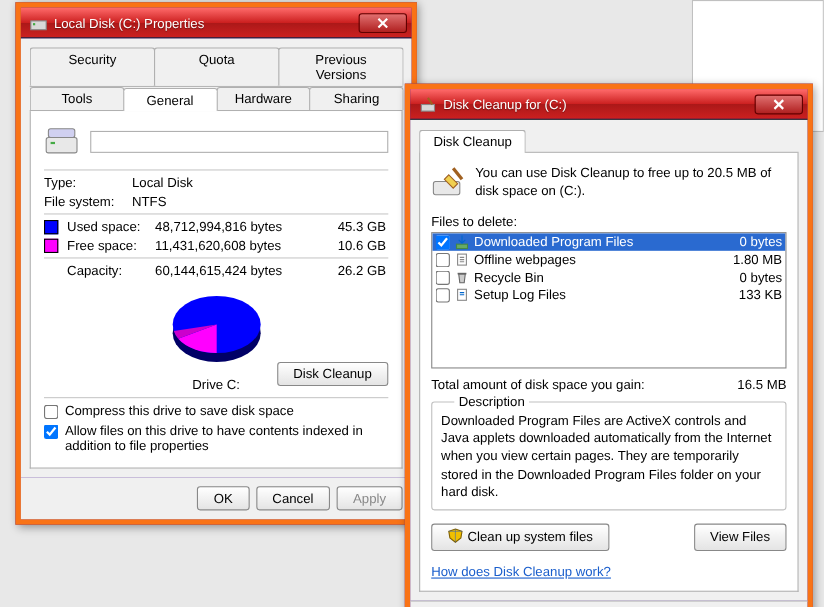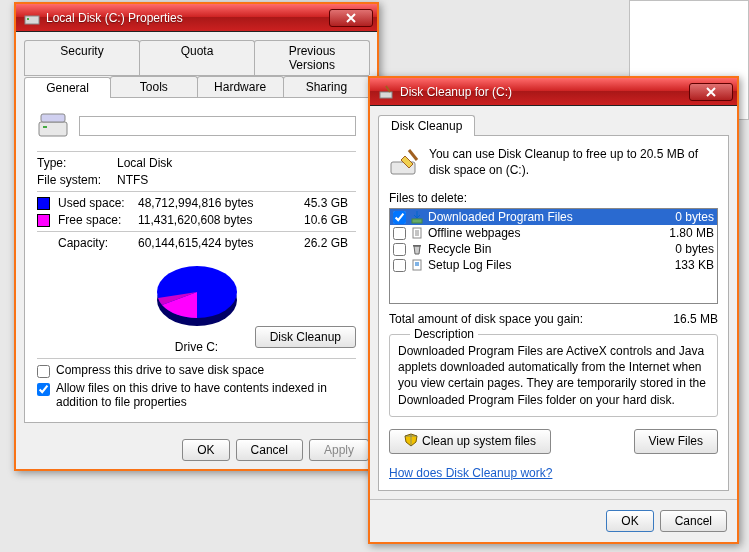--- a/index.html
+++ b/index.html
@@ -1,18 +1,18 @@
 <!DOCTYPE html>
 <html><head>
 <meta charset="utf-8">
 <style>
 * { box-sizing: border-box; margin: 0; padding: 0; font-family: "Segoe UI", Tahoma, sans-serif; font-size: 12px; }
 body { background: #e8e8e8; width: 749px; height: 552px; position: relative; overflow: hidden; }
 
-.window { position: absolute; background: #4c1d95; border: 2px solid #f97316; box-shadow: 2px 2px 8px rgba(0,0,0,0.4); }
+.window { position: absolute; background: #4c1d95; border: 5px solid #f97316; box-shadow: 2px 2px 8px rgba(0,0,0,0.4); }
 .titlebar { height: 28px; display: flex; align-items: center; padding: 0 4px 0 8px; color: #fff; background: linear-gradient(to bottom, #ff6b6b 0%, #cc2020 50%, #aa1818 50%, #cc2020 100%); border-bottom: 1px solid #222; }
 .titlebar .icon-slot { width: 16px; height: 16px; margin-right: 6px; display: flex; align-items: center; justify-content: center; }
 .titlebar .title { flex: 1; font-size: 12px; text-shadow: 0 1px 1px rgba(0,0,0,.4); }
 .titlebar .close { width: 44px; height: 18px; border-radius: 3px; background: linear-gradient(to bottom,#e07070,#b02020); border: 1px solid #600000; display:flex; align-items:center; justify-content:center; color:#fff; font-weight:bold; cursor:pointer; }
 .win-body { padding: 8px; background: #f0f0f0; }
 
 .tabs-row { display:flex; border-bottom:1px solid #b0b0b0; }
 .tab { padding:3px 10px; border:1px solid #b0b0b0; border-bottom:none; margin-right:-1px; background:#f0f0f0; cursor:pointer; border-radius:3px 3px 0 0; }
 .tab.active { background:#fff; position:relative; top:1px; }
 .tabs-row.upper .tab { flex: 1; text-align: center; }
@@ -50,21 +50,21 @@
 #props { left:14px; top:2px; width:365px; }
 
 .dc-tabs { display:flex; border-bottom:1px solid #b0b0b0; }
 .dc-tab { padding:3px 12px; border:1px solid #b0b0b0; border-bottom:none; background:#fff; border-radius:3px 3px 0 0; position:relative; top:1px; }
 
 .dc-panel { background:#fff; border:1px solid #b0b0b0; border-top:none; padding:10px; }
 
 .dc-intro { display:flex; gap:8px; margin-bottom:10px; }
 .dc-intro .txt { flex:1; line-height:1.35; }
 
-.file-list { border:1px solid #888; height:96px; overflow-y:scroll; background:#fff; }
+.file-list { border:1px solid #888; height:124px; overflow-y:scroll; background:#fff; }
 .file-item { display:flex; align-items:center; padding:1px 3px; gap:4px; }
 .file-item.sel { background:#2a6ad0; color:#fff; }
 .file-item .nm { flex:1; }
 .file-item .sz { width:60px; text-align:right; }
 .file-item input { margin:0; }
 .fi-ico { width:14px; height:14px; display:inline-flex; align-items:center; justify-content:center; }
 
 .total-row { display:flex; margin:8px 0; }
 .total-row .l { flex:1; }
 
@@ -99,22 +99,22 @@
         </svg>
     </div>
   </div>
   <div class="win-body">
     <div class="tabs-row upper">
       <div class="tab">Security</div>
       <div class="tab">Quota</div>
       <div class="tab">Previous Versions</div>
     </div>
     <div class="tabs-row lower">
+      <div class="tab">Tools</div>
       <div class="tab active">General</div>
-      <div class="tab">Tools</div>
       <div class="tab">Hardware</div>
       <div class="tab">Sharing</div>
     </div>
     <div class="panel">
       <div class="drive-row">
         <span>
           <svg width="32" height="32">
               <rect x="2" y="14" width="28" height="14" rx="2" fill="#e8e8e8" stroke="#888"></rect>
               <rect x="6" y="18" width="4" height="2" fill="#4a4"></rect>
               <rect x="4" y="6" width="24" height="8" rx="2" fill="#d0d0f0" stroke="#888"></rect>

